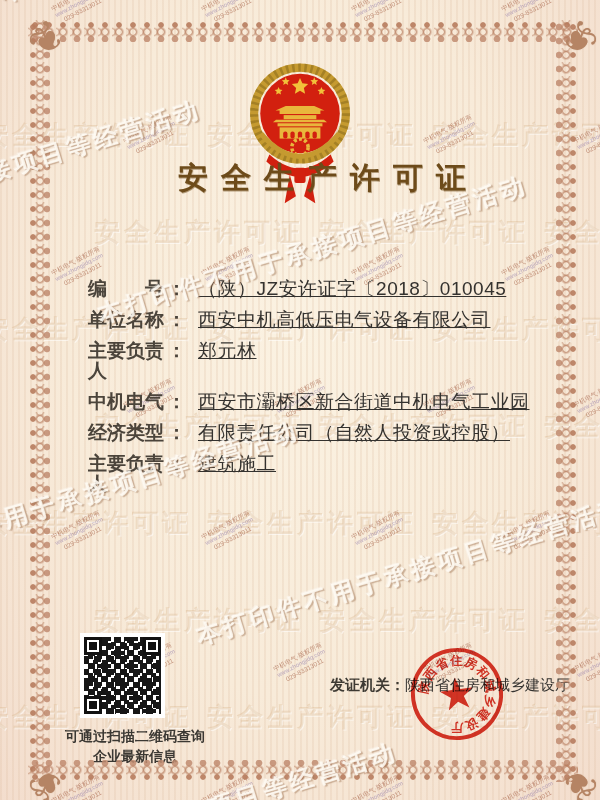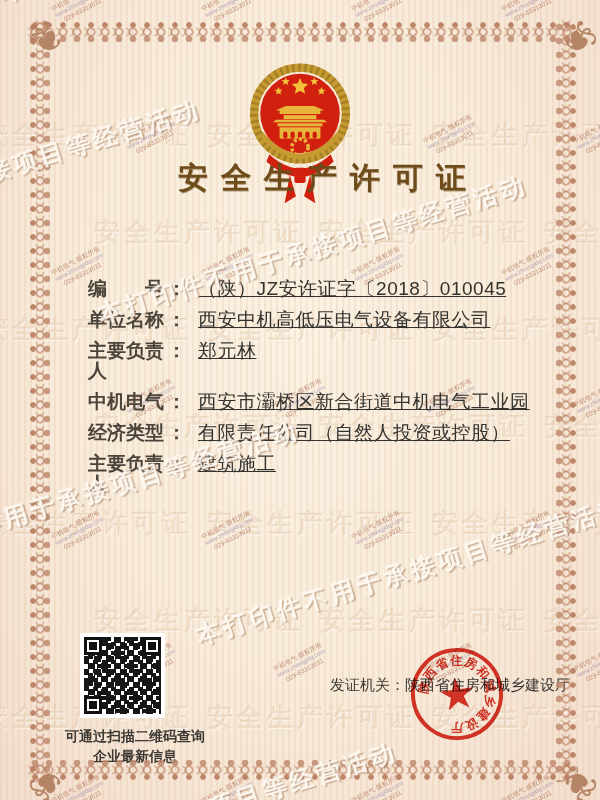--- a/index.html
+++ b/index.html
@@ -93,21 +93,21 @@
       #fff;}
   .finder{position:absolute; width:18px; height:18px; border:3px solid #111; background:#fff; box-sizing:border-box;}
   .finder::after{content:""; position:absolute; inset:2px; background:#111;}
   .f-tl{left:4px; top:4px;} .f-tr{right:4px; top:4px;} .f-bl{left:4px; bottom:4px;}
   #qr-caption{position:absolute; left:35px; top:726px; width:200px; text-align:center;
     font-weight:bold; font-size:14px; line-height:20px; color:#3b3833;}
   
   #download-row{position:absolute; left:278px; top:645px; font-size:15px; color:#34322f;}
   #download-row .dlabel{font-weight:bold; color:#3e3a33;}
   #issuer-row{position:absolute; left:330px; top:676px; font-size:15px; color:#34322f; white-space:nowrap;}
-  #issuer-row .ilabel{font-weight:normal; color:#3e3a33;}
+  #issuer-row .ilabel{font-weight:bold; color:#3e3a33;}
   #issue-date{position:absolute; left:396px; top:704px; font-size:16px; letter-spacing:2px; color:#262420;}
   
   #seal{position:absolute; left:408px; top:645px; width:98px; height:98px; z-index:5;
         mix-blend-mode:multiply; opacity:.93; transform:rotate(-8deg); pointer-events:none;}
 </style>
 </head>
 <body>
 
 <div id="certificate">
 

